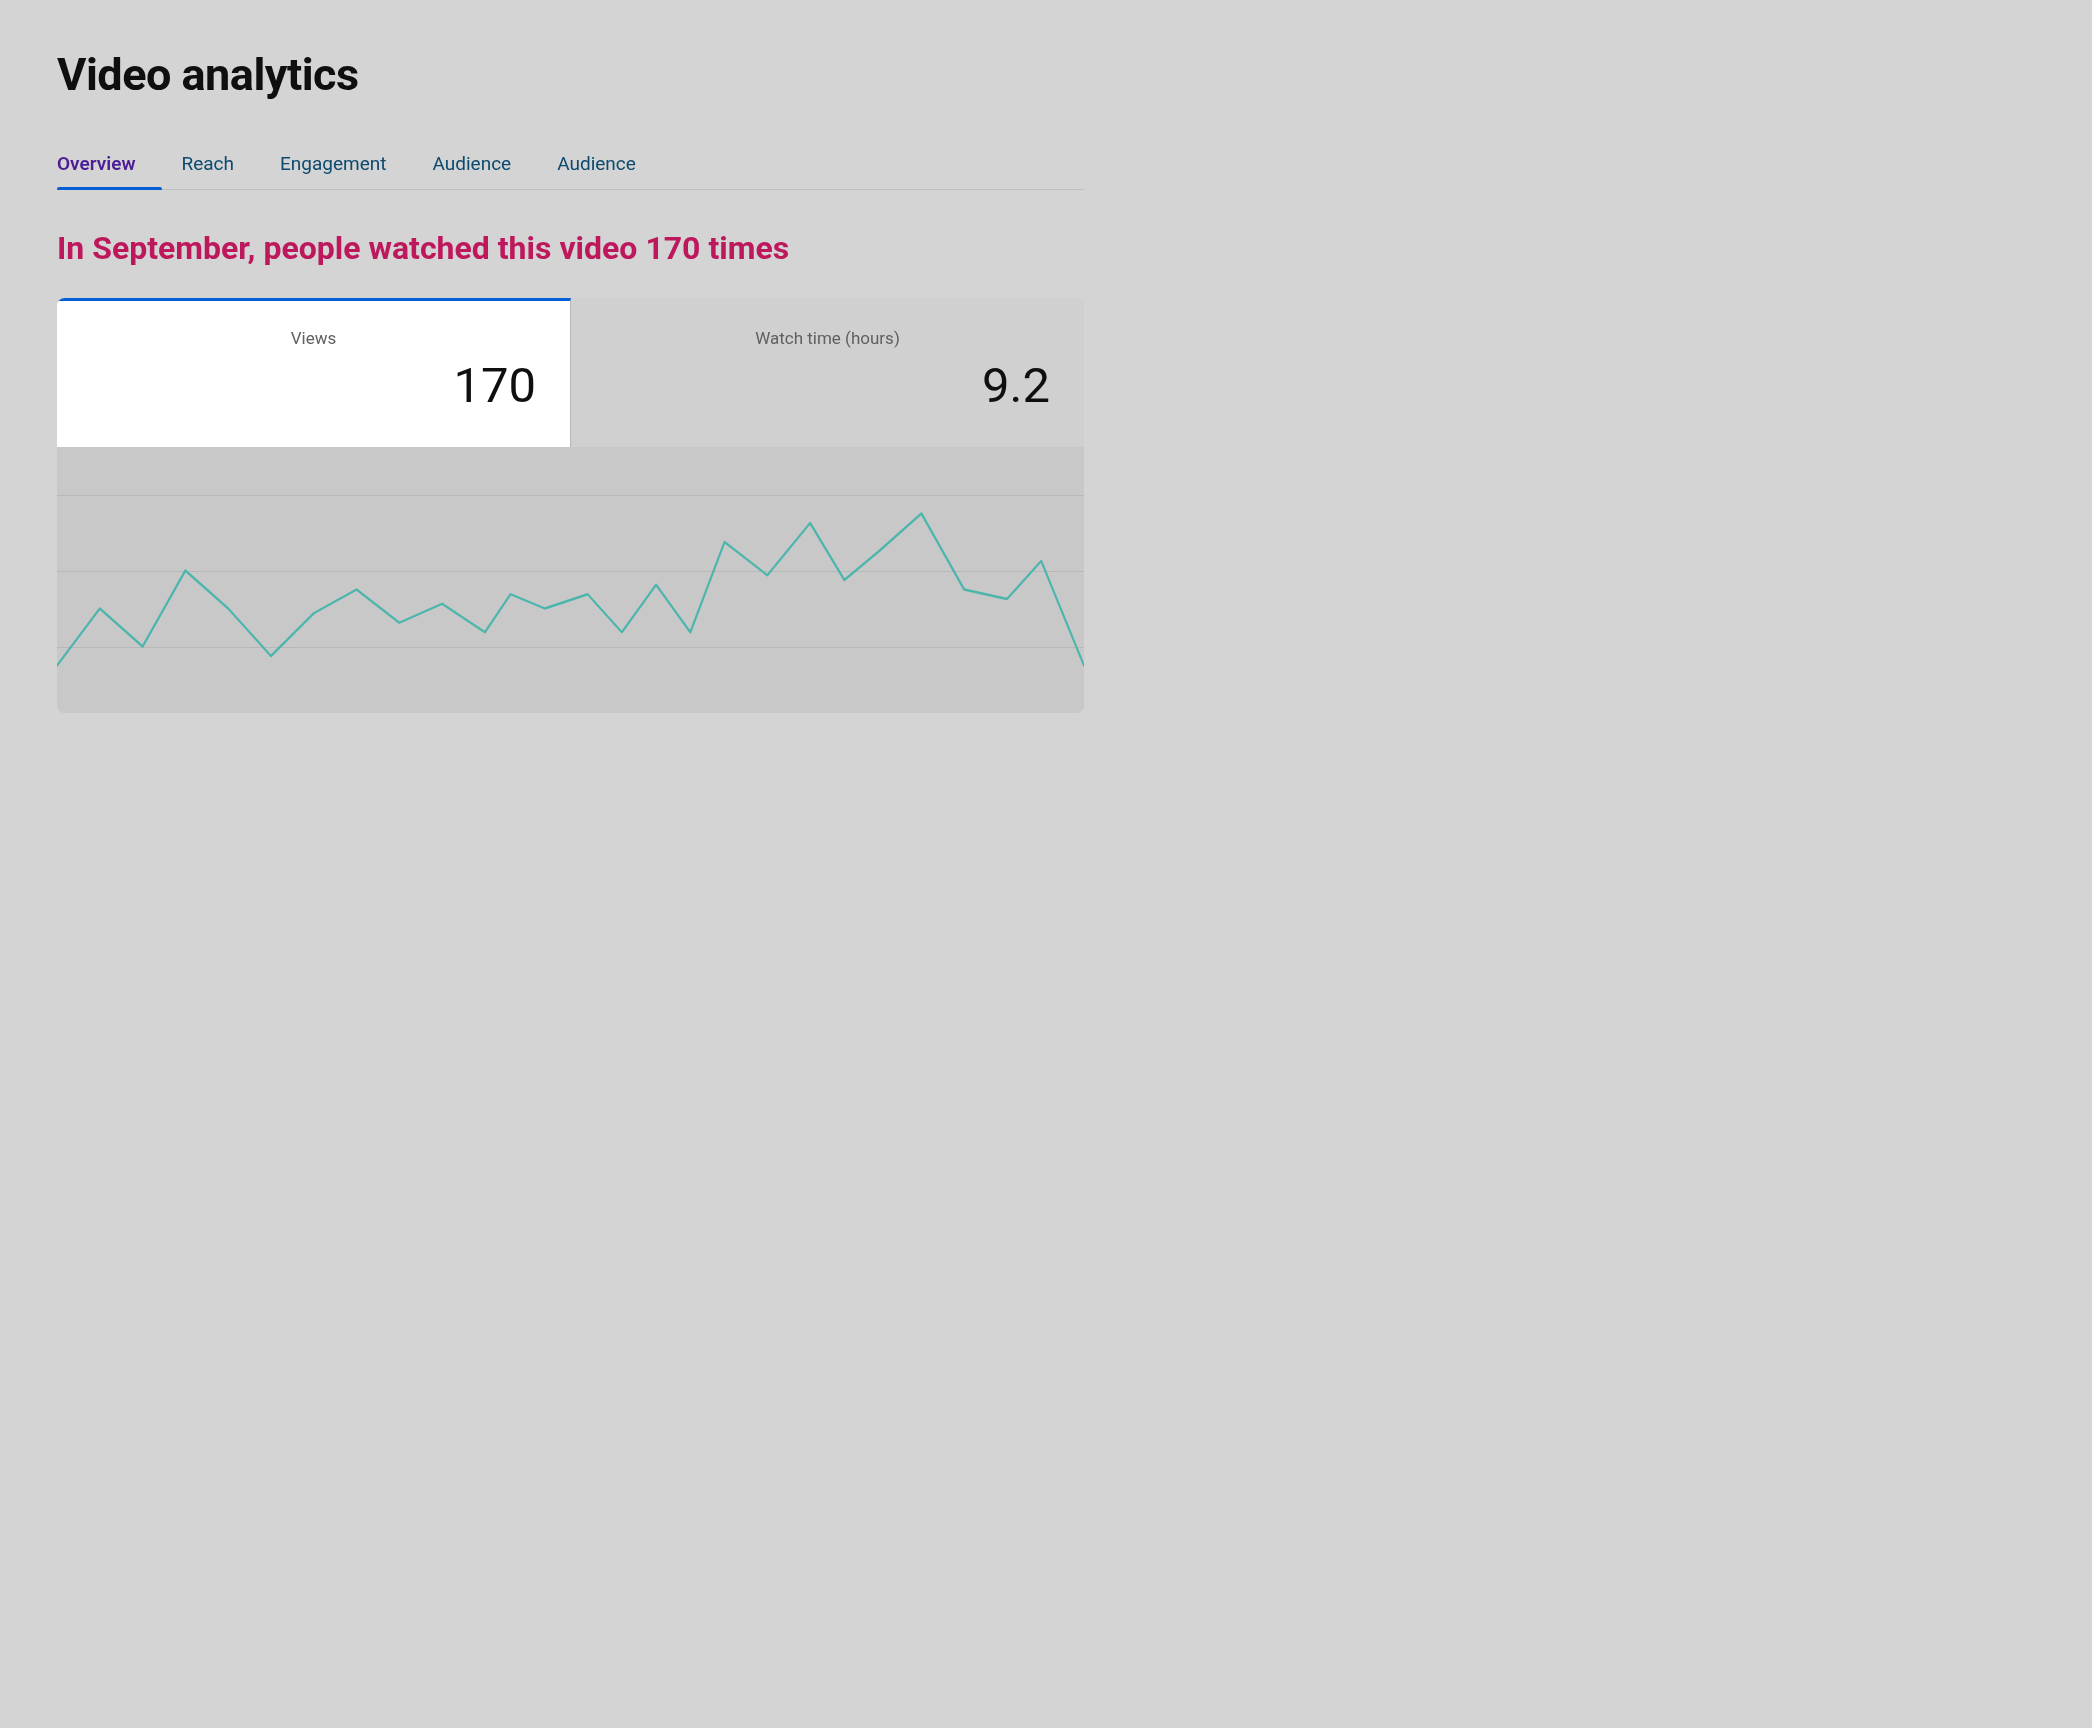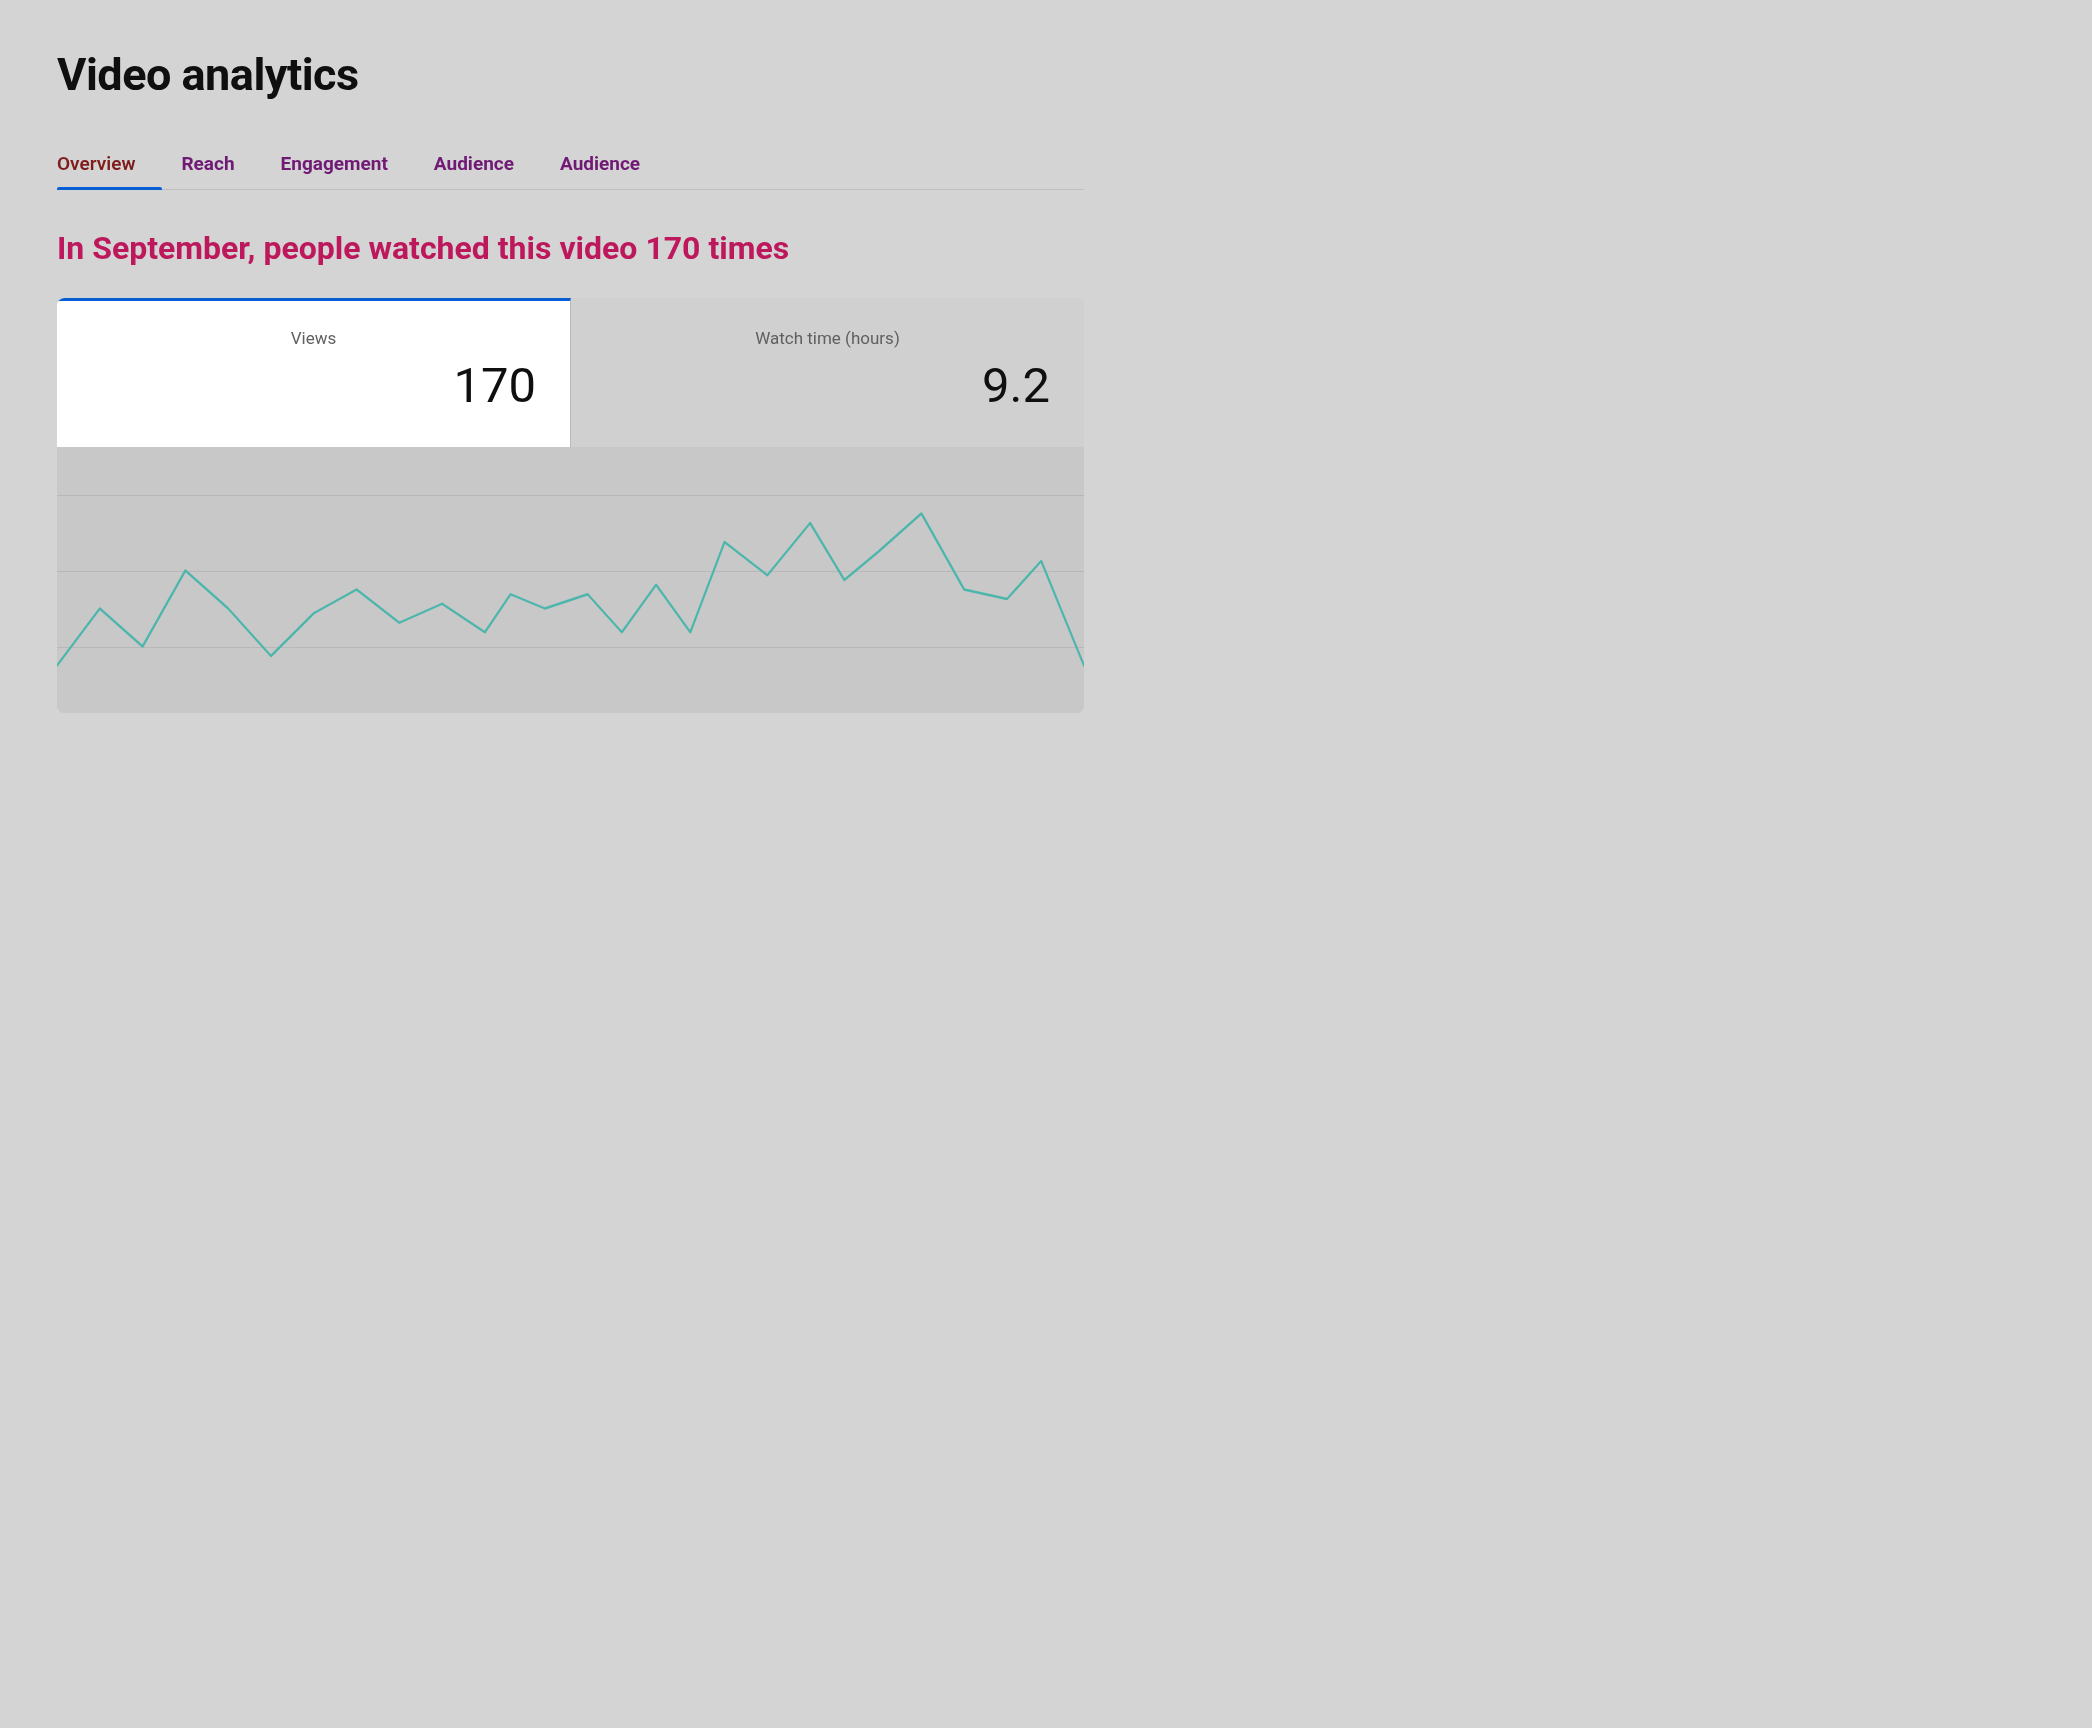--- a/index.html
+++ b/index.html
@@ -33,30 +33,30 @@
       display: flex;
       align-items: center;
       gap: 0;
       border-bottom: 1px solid #c0c0c0;
       margin-bottom: 0;
     }
 
     .tab-item {
       padding: 13.3px 27px 13.3px 0;
       font-size: 19px;
-      font-weight: 700;
-      color: #701a75;
+      font-weight: 400;
+      color: #0c4a6e;
       cursor: pointer;
       position: relative;
       margin-right: 19px;
       white-space: nowrap;
     }
 
     .tab-item.active {
-      color: #7f1d1d;
+      color: #4c1d95;
       font-weight: 600;
     }
 
     .tab-item.active::after {
       content: '';
       position: absolute;
       bottom: -1px;
       left: 0;
       width: 100%;
       height: 2.9px;

